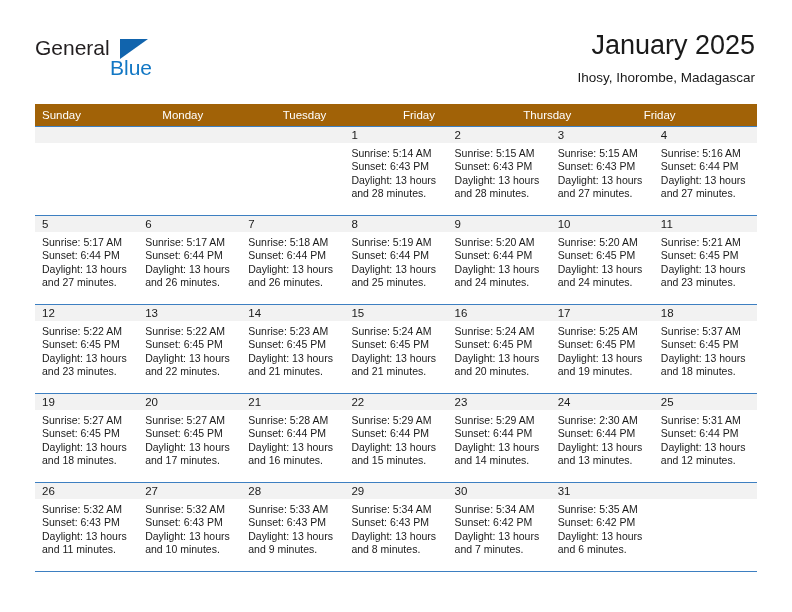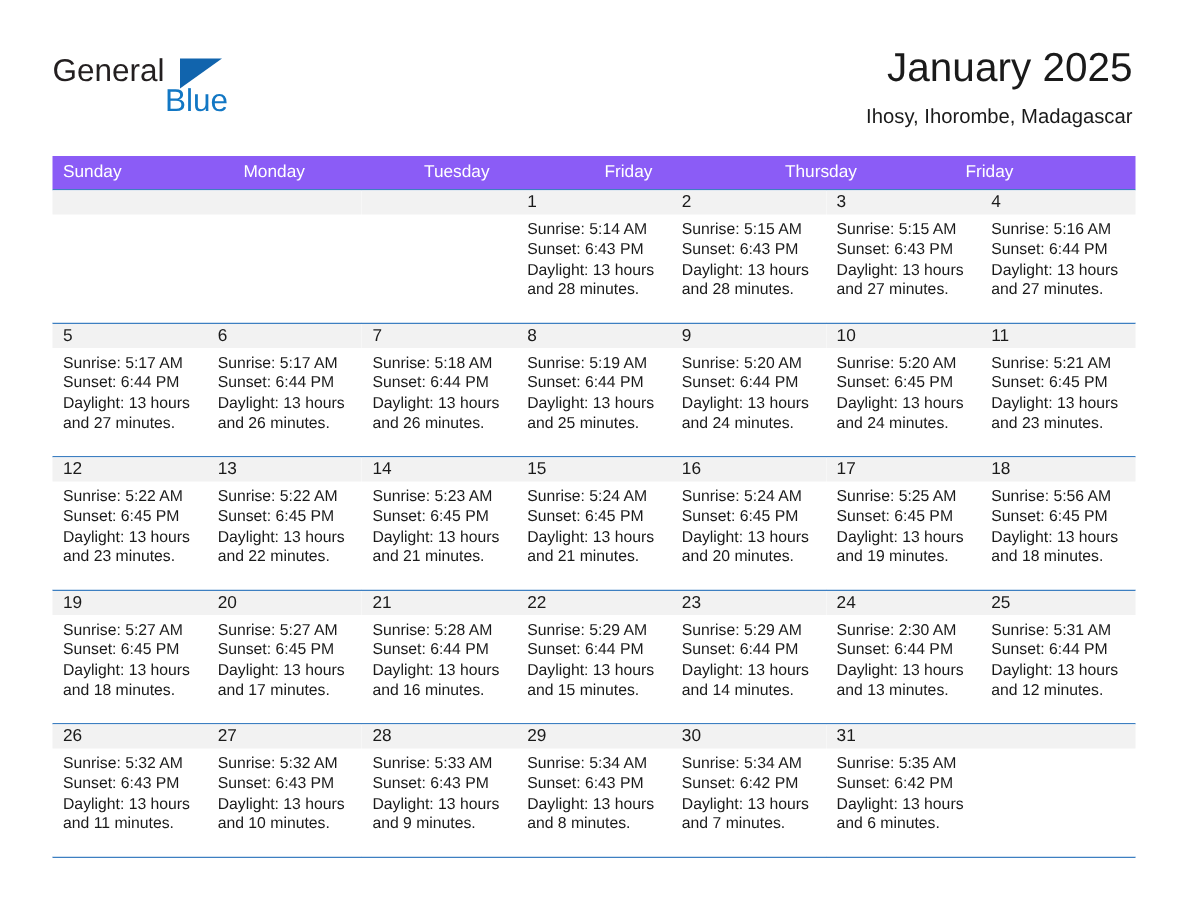--- a/index.html
+++ b/index.html
@@ -86,21 +86,21 @@
   
   .calendar {
     position: absolute;
     left: 35px;
     top: 104px;
     width: 722px;
   }
   .dow-row {
     display: flex;
     width: 722px;
-    background: #8b5cf6;
+    background: #a16207;
   }
   .dow {
     flex: 1 1 0;
     box-sizing: border-box;
     height: 22px;
     line-height: 22px;
     padding-left: 7px;
     color: #ffffff;
     font-size: 11.5px;
     white-space: nowrap;
@@ -335,21 +335,21 @@
             <div class="info">
               <div>Sunrise: 5:25 AM</div>
               <div>Sunset: 6:45 PM</div>
               <div>Daylight: 13 hours</div>
               <div>and 19 minutes.</div>
             </div>
           </div>
           <div class="cell">
             <span class="daynum">18</span>
             <div class="info">
-              <div>Sunrise: 5:56 AM</div>
+              <div>Sunrise: 5:37 AM</div>
               <div>Sunset: 6:45 PM</div>
               <div>Daylight: 13 hours</div>
               <div>and 18 minutes.</div>
             </div>
           </div>
         </div>
         <div class="week">
           <div class="cell">
             <span class="daynum">19</span>
             <div class="info">

